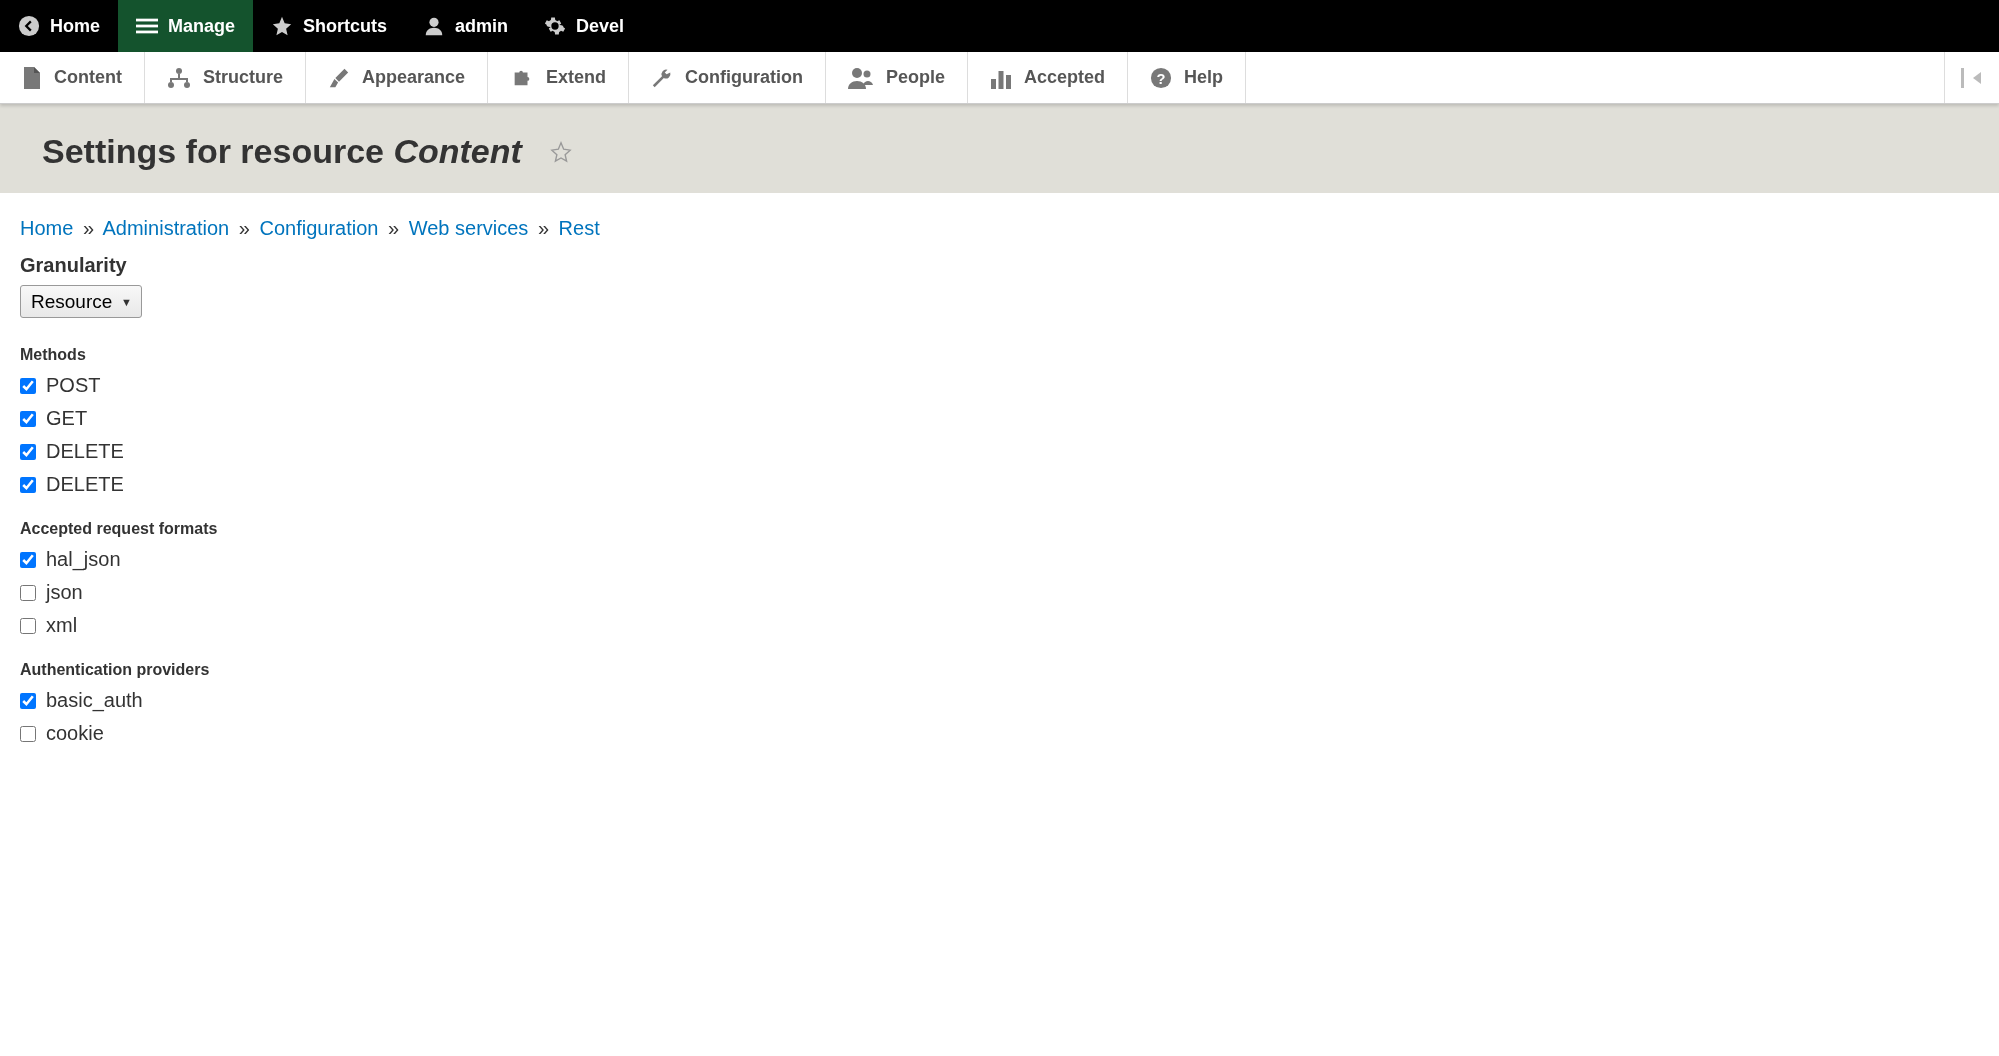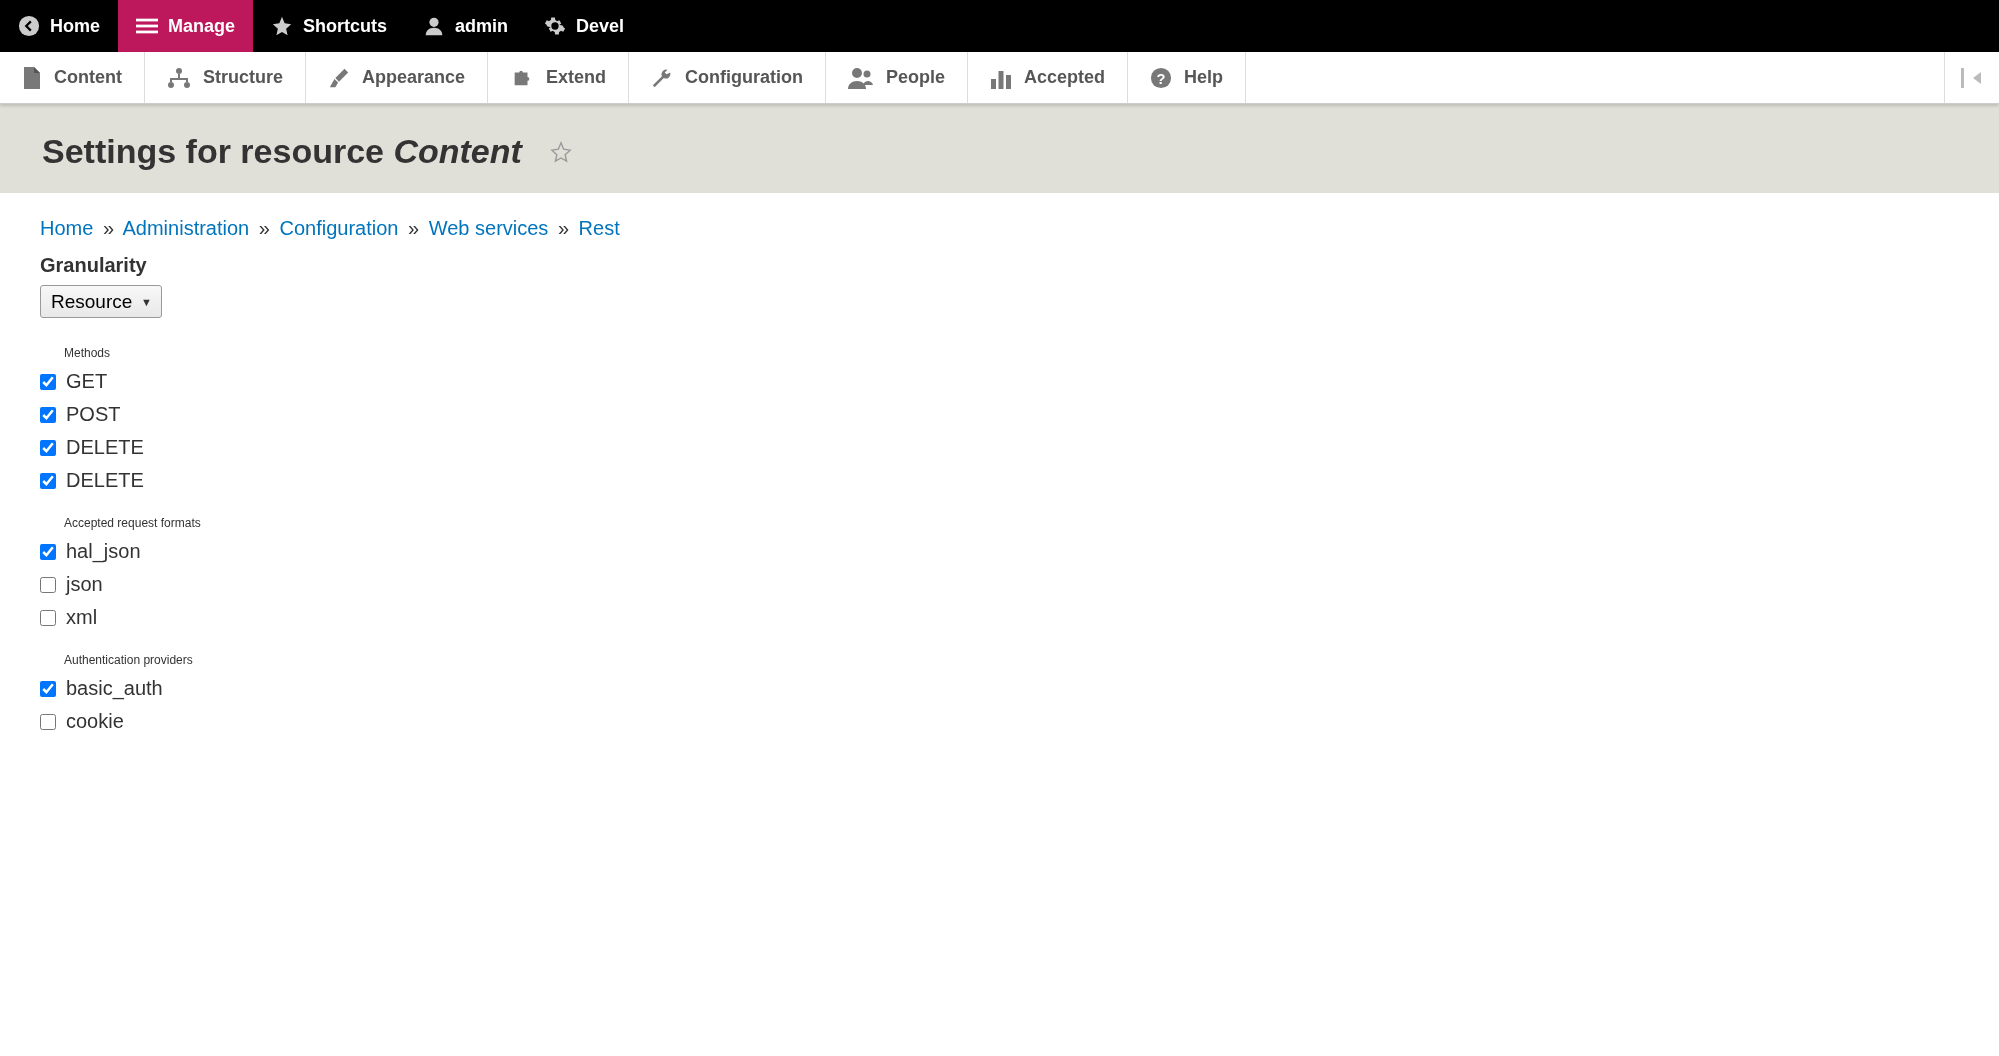--- a/index.html
+++ b/index.html
@@ -16,21 +16,21 @@
       display: flex;
       align-items: center;
       padding: 0 18px;
       color: #fff;
       font-weight: bold;
       font-size: 18px;
       cursor: pointer;
       gap: 10px;
     }
     .toolbar-top-item.active {
-      background: #be185d;
+      background: #14532d;
       align-items: center;
     }
     .toolbar-top-item svg { flex-shrink: 0; }
     
     
     .toolbar-secondary {
       background: #fff;
       border-bottom: 1px solid #ccc;
       box-shadow: 0 2px 3px rgba(0,0,0,0.15);
       display: flex;
@@ -74,21 +74,21 @@
       display: flex;
       align-items: center;
       gap: 28px;
     }
     .page-title em { font-style: italic; }
     .star-icon { color: #888; }
     
     
     .main {
       background: #fff;
-      padding: 24px 40px;
+      padding: 24px 20px;
     }
     .breadcrumb {
       font-size: 20px;
       margin-bottom: 14px;
     }
     .breadcrumb a { color: #0074bd; text-decoration: none; }
     .breadcrumb .sep { color: #333; margin: 0 4px; }
     .description {
       font-size: 20px;
       color: #333;
@@ -118,25 +118,24 @@
       content: "▼";
       font-size: 11px;
       position: absolute;
       right: 10px;
       top: 50%;
       transform: translateY(-50%);
       pointer-events: none;
       color: #333;
     }
     .fieldset-title {
-      font-weight: normal;
-      font-size: 12px;
+      font-weight: bold;
+      font-size: 16px;
       margin-bottom: 10px;
       margin-top: 6px;
-      margin-left: 24px;
     }
     .checkbox-row {
       display: flex;
       align-items: center;
       gap: 10px;
       margin-bottom: 10px;
       font-size: 20px;
     }
     .checkbox-row input[type="checkbox"] {
       width: 16px;
@@ -282,25 +281,25 @@
   <div class="select-wrap">
     <select class="form-select">
       <option>Resource</option>
     </select>
   </div>
 
   <div class="fieldset-title">Methods</div>
   <div class="checkbox-group" id="methods-group">
       <div class="checkbox-row">
         <input type="checkbox" checked="" style="">
+        <span>POST</span>
+      </div>
+      <div class="checkbox-row">
+        <input type="checkbox" checked="" style="">
         <span>GET</span>
-      </div>
-      <div class="checkbox-row">
-        <input type="checkbox" checked="" style="">
-        <span>POST</span>
       </div>
       <div class="checkbox-row">
         <input type="checkbox" checked="" style="">
         <span>DELETE</span>
       </div>
       <div class="checkbox-row">
         <input type="checkbox" checked="" style="">
         <span>DELETE</span>
       </div>
     </div>

